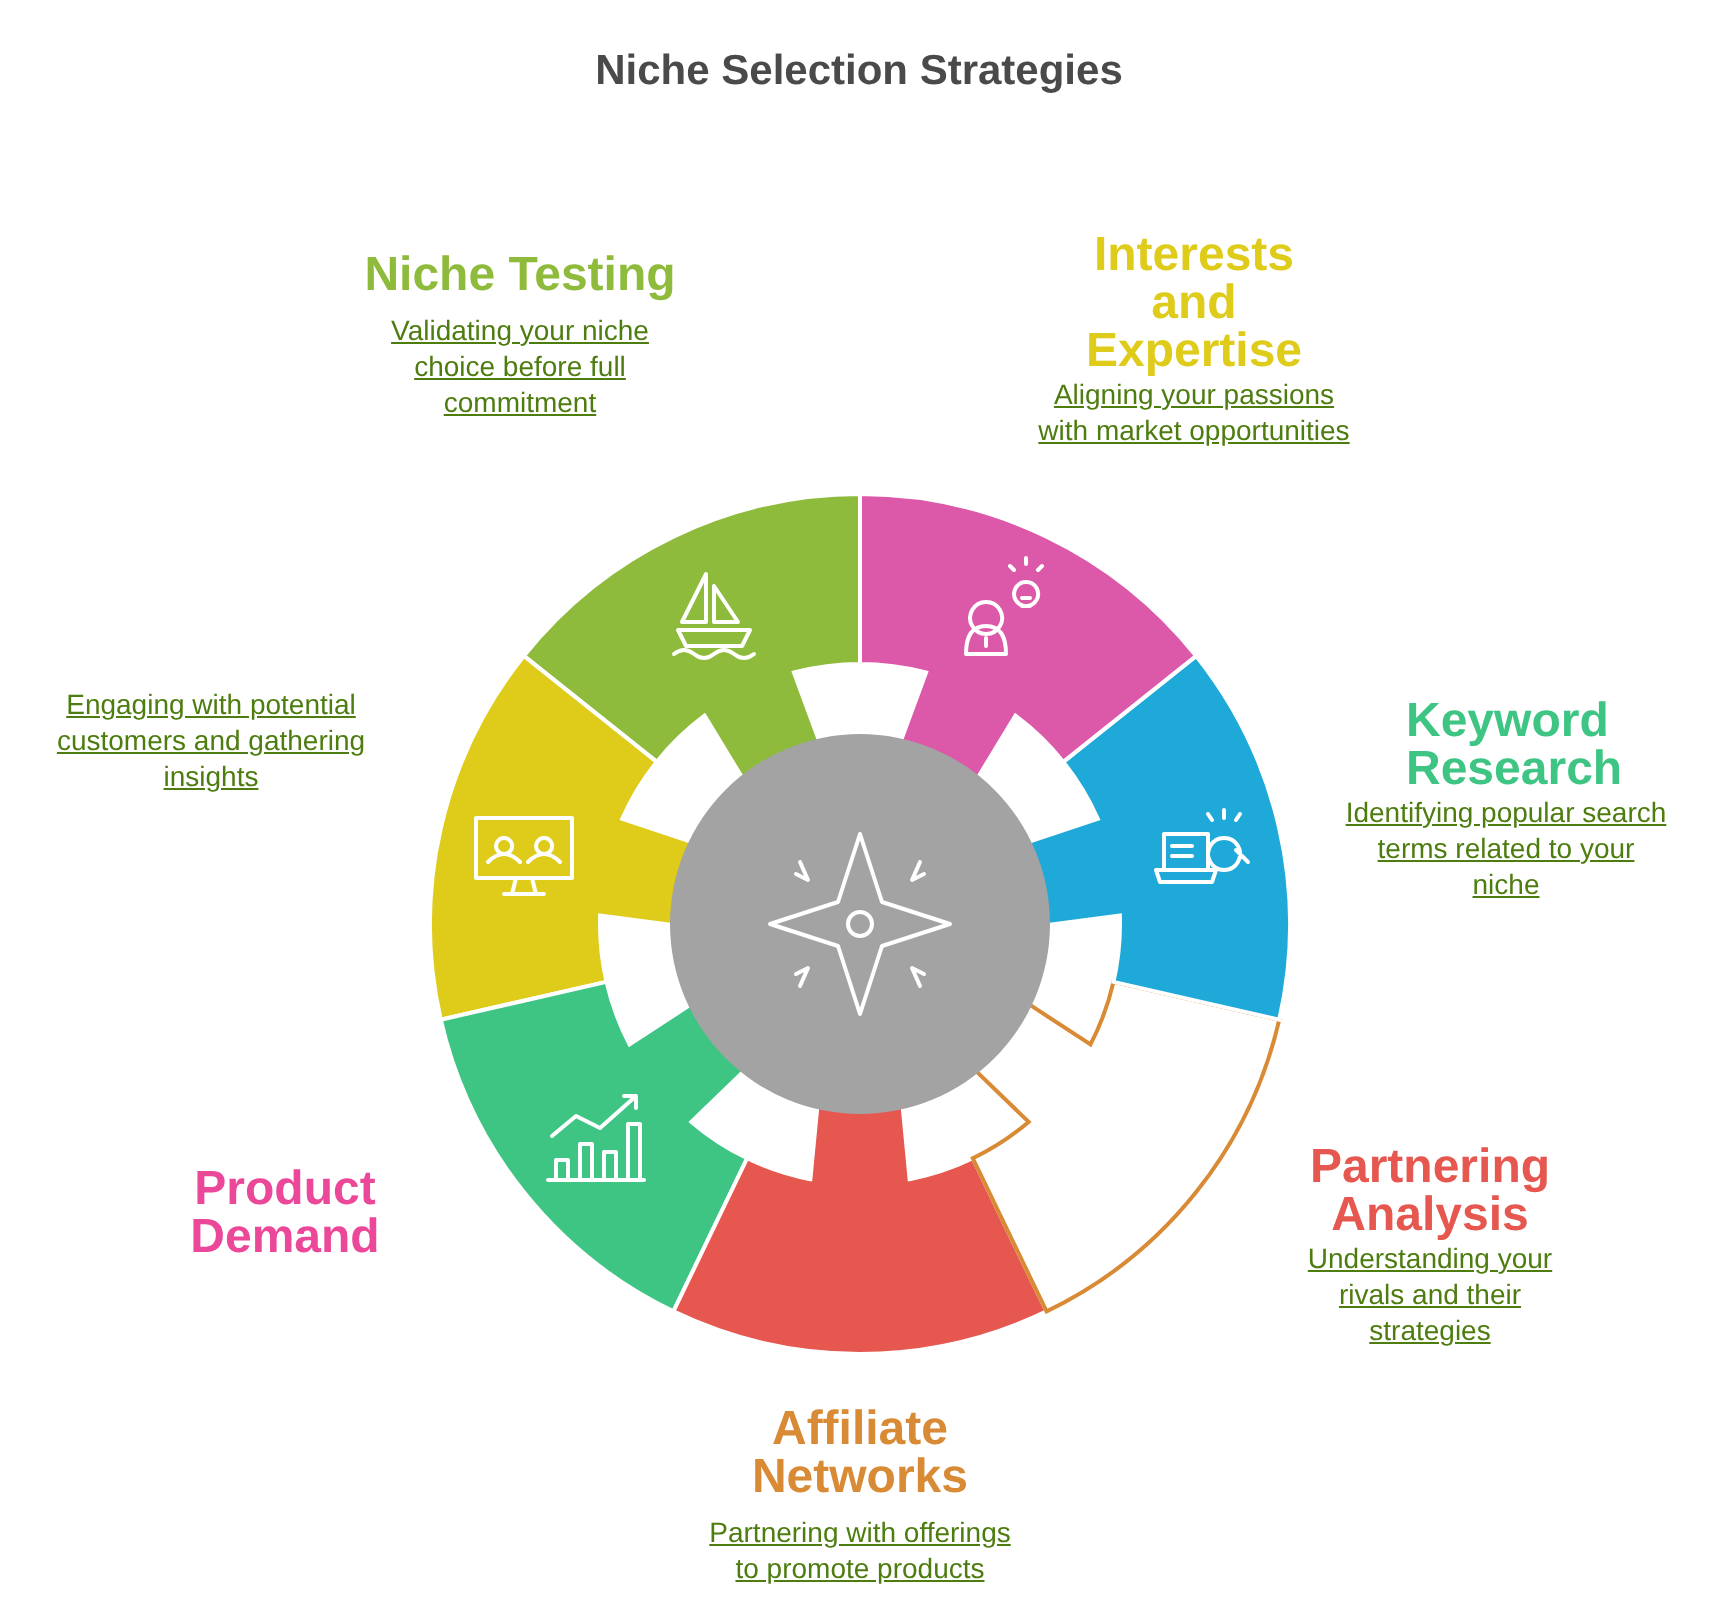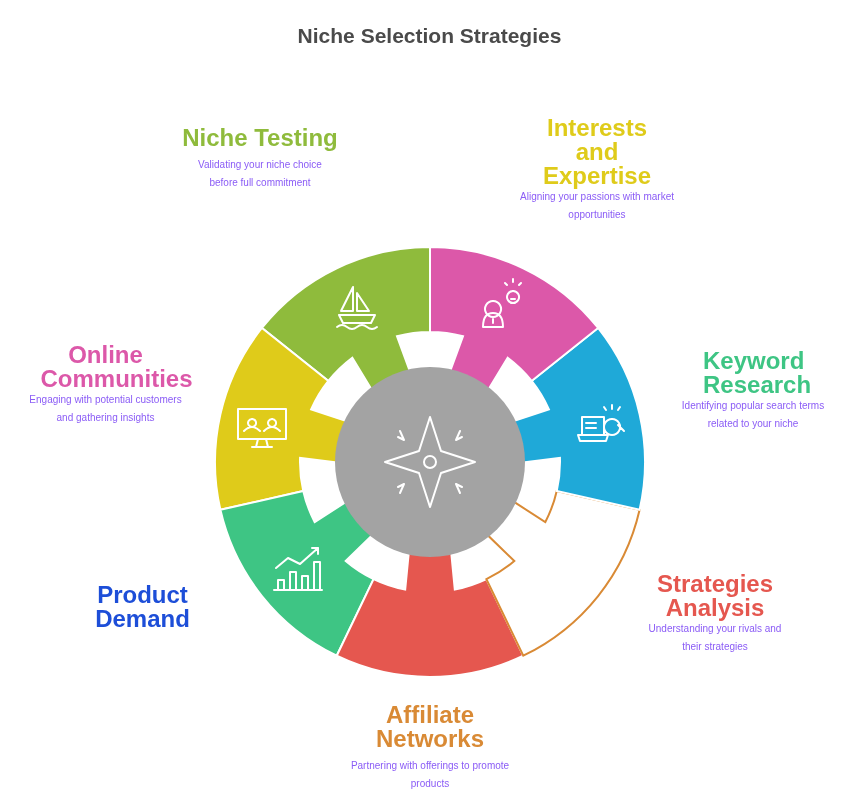--- a/index.html
+++ b/index.html
@@ -2,21 +2,21 @@
 <html><head>
 <meta charset="utf-8">
 <style>
   html, body { margin: 0; padding: 0; background: #ffffff; }
   body { width: 859px; height: 806px; position: relative; overflow: hidden;
          font-family: "Liberation Sans", "DejaVu Sans", sans-serif; }
   .title { position: absolute; left: 0; width: 859px; top: 24px; text-align: center;
            font-size: 21px; font-weight: bold; color: #4a4a4a; }
   .label { position: absolute; text-align: center; }
   .label .h { font-weight: bold; font-size: 24px; line-height: 24px; }
-  .label .d { font-size: 10px; line-height: 18px; color: #8b5cf6; margin-top: 6px; }
+  .label .d { font-size: 14px; line-height: 18px; color: #4d7c0f; margin-top: 6px; text-decoration: underline; }
   .label.tight .d { margin-top: 0; }
   #wheel { position: absolute; left: 0; top: 0; }
 </style>
 </head>
 <body>
 
 <div class="title">Niche Selection Strategies</div>
 
 <svg id="wheel" width="859" height="806" viewBox="0 0 859 806">
   <g id="segs">
@@ -66,29 +66,28 @@
   <div class="h" style="color:#dfcb1a; width:130px; margin:0 auto;">Interests and Expertise</div>
   <div class="d" style="width:160px;margin:0 auto;">Aligning your passions with market opportunities</div>
 </div>
 
 <div class="label tight" style="left:668px; top:349px; width:170px;">
   <div class="h" style="color:#3ec584; width:100px; margin:0 auto;">Keyword Research</div>
   <div class="d" style="width:165px;margin:0 auto;">Identifying popular search terms related to your niche</div>
 </div>
 
 <div class="label tight" style="left:640px; top:572px; width:150px;">
-  <div class="h" style="color:#e5574f; width:130px; margin:0 auto;">Strategies Analysis</div>
+  <div class="h" style="color:#e5574f; width:130px; margin:0 auto;">Partnering Analysis</div>
   <div class="d" style="width:140px;margin:0 auto;">Understanding your rivals and their strategies</div>
 </div>
 
 <div class="label" style="left:330px; top:703px; width:200px;">
   <div class="h" style="color:#d98a35">Affiliate Networks</div>
   <div class="d" style="width:160px;margin:6px auto 0;">Partnering with offerings to promote products</div>
 </div>
 
 <div class="label" style="left:55px; top:583px; width:175px;">
-  <div class="h" style="color:#1d4ed8">Product Demand</div>
+  <div class="h" style="color:#ec4899">Product Demand</div>
 </div>
 
 <div class="label tight" style="left:18px; top:343px; width:175px;">
-  <div class="h" style="color:#dc58a9; width:130px; margin:0 auto;">Online Communities</div>
   <div class="d" style="width:170px;margin:0 auto;">Engaging with potential customers and gathering insights</div>
 </div>
 
 </body></html>

